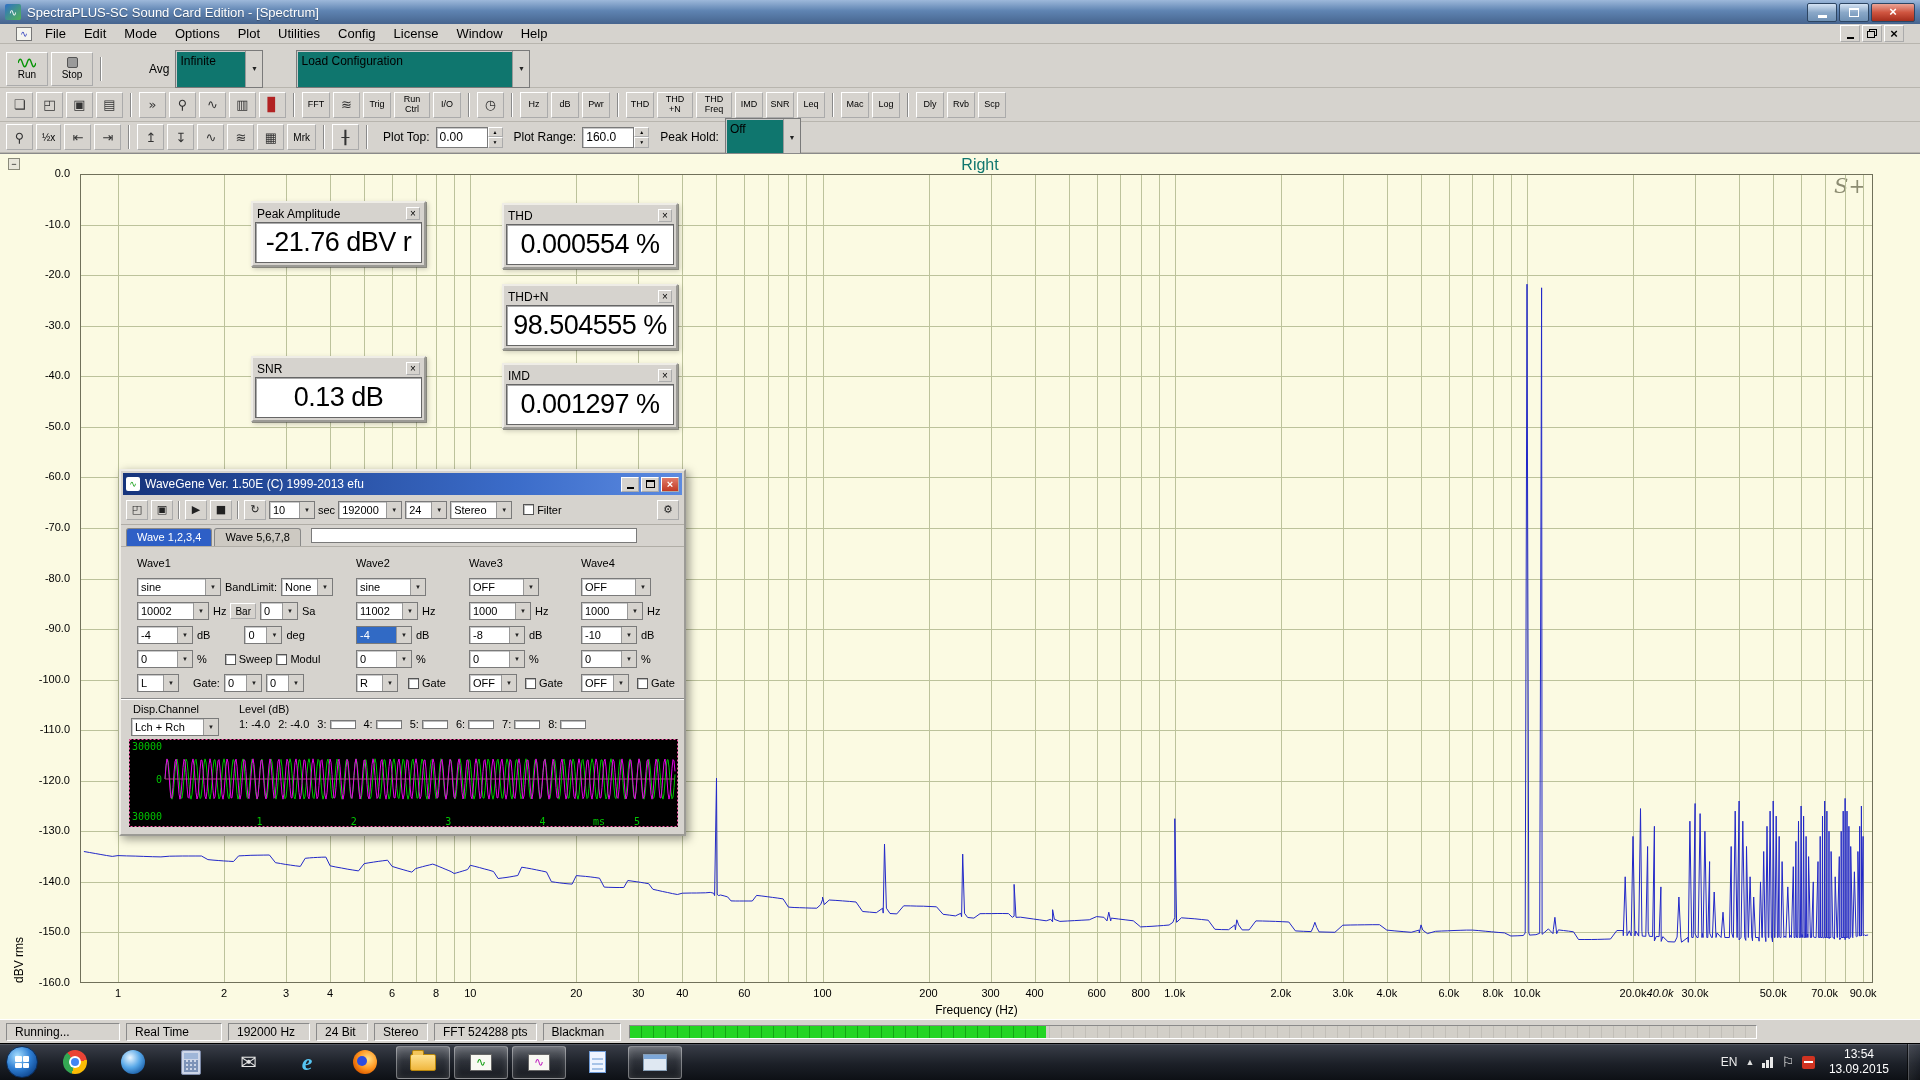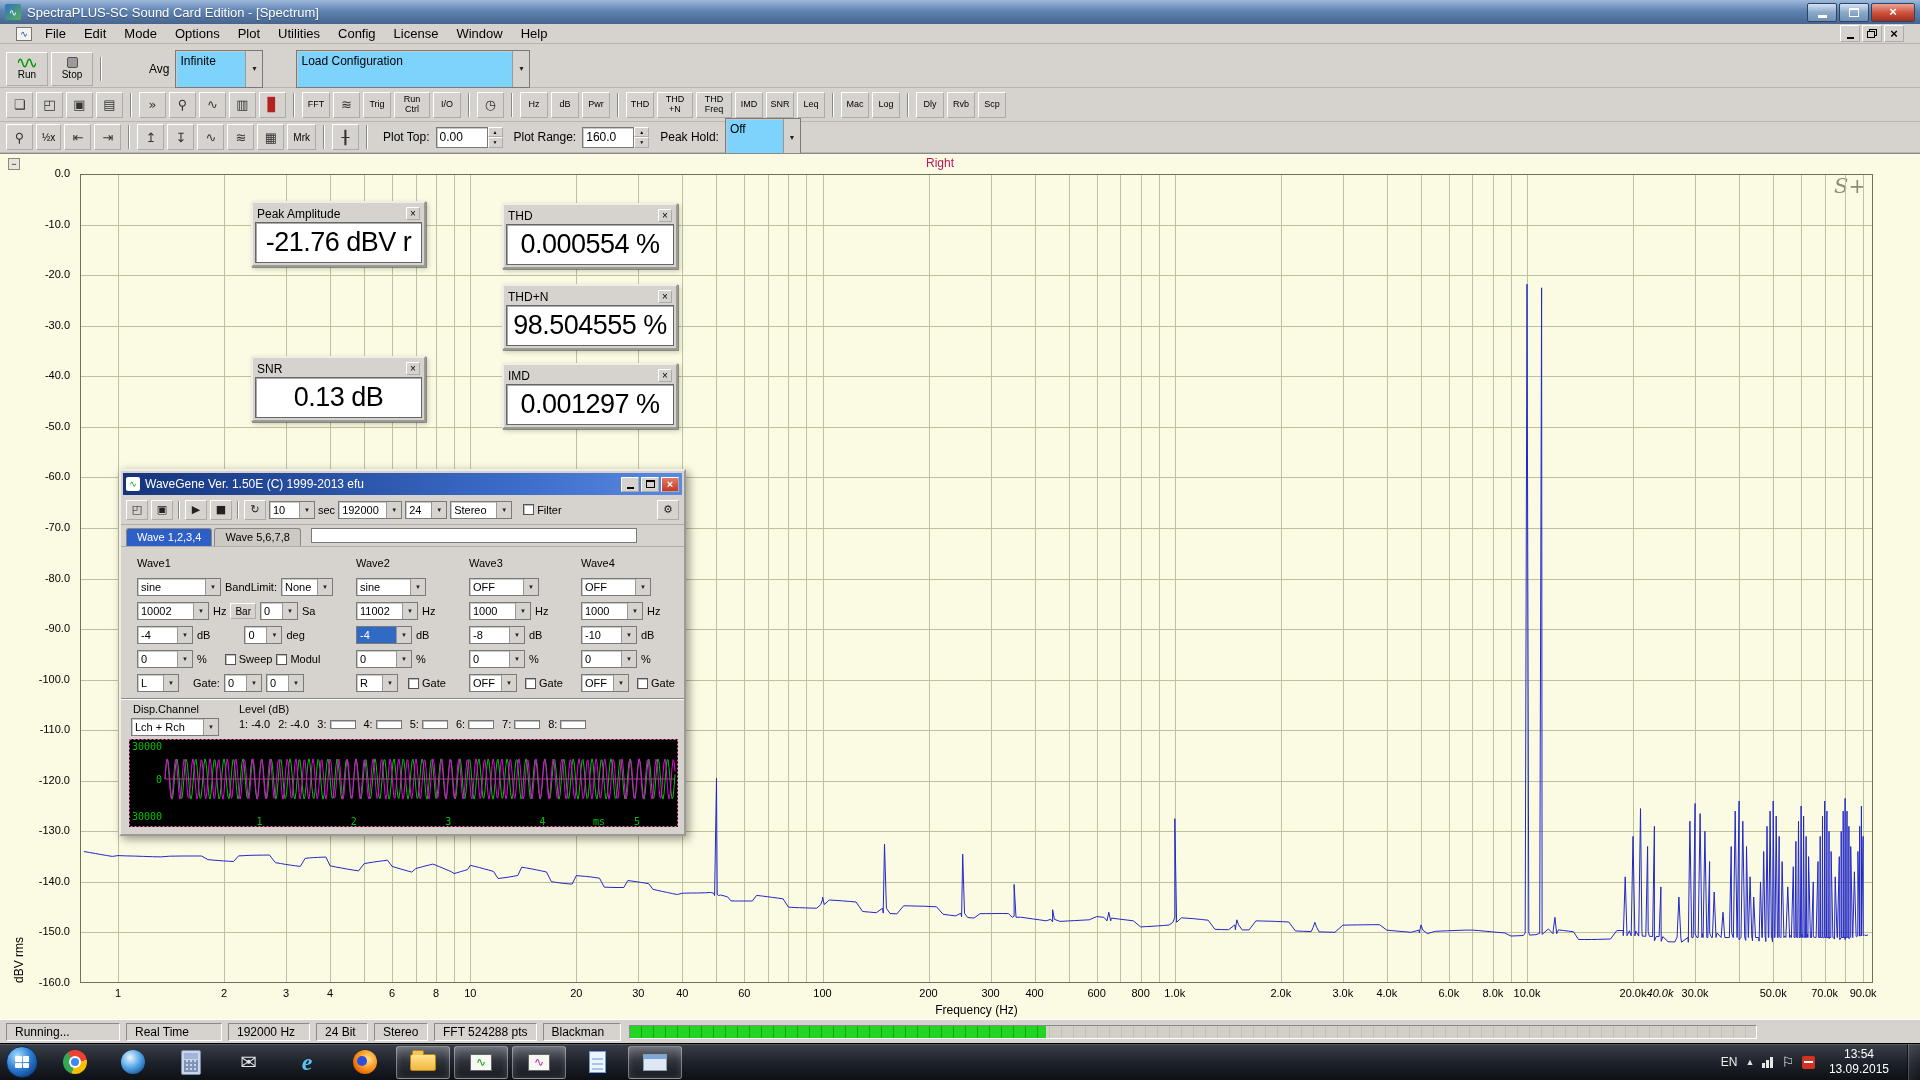--- a/index.html
+++ b/index.html
@@ -38,36 +38,36 @@
 #tb2{top:88px;height:34px}
 #tb3{top:122px;height:31px}
 .bigbtn{width:42px;height:34px;display:flex;flex-direction:column;align-items:center;justify-content:center;gap:1px;font-size:10px;font-family:"Liberation Sans",sans-serif;border:1px outset #fff;background:#d6d3ce}
 .stopico{width:11px;height:11px;background:#9a9a9a;border:1px solid #555;border-radius:2px}
 .sep{width:2px;height:24px;border-left:1px solid #8a8a8a;border-right:1px solid #fff;margin:0 4px}
 .tbtn{height:26px;border:1px outset #fff;background:#d6d3ce;display:inline-flex;align-items:center;justify-content:center;font-family:"DejaVu Sans",sans-serif}
 .tbtn.ico{width:27px;font-size:13px;color:#333}
 .tbtn.txt{min-width:28px;max-width:36px;padding:1px 2px;font-size:9px;line-height:1.05;text-align:center;white-space:normal;font-family:"Liberation Sans",sans-serif}
 .tbtn.small{padding:0 5px;font-size:10px;font-family:"Liberation Sans",sans-serif}
 .f-lbl{font-size:12px;margin:0 3px 0 8px;white-space:nowrap}
-.combo{display:inline-flex;height:38px;background:#7dd3fc;border:1px solid #7a7a7a;box-shadow:inset 1px 1px 0 #c9c9c9}
+.combo{display:inline-flex;height:38px;background:#0f766e;border:1px solid #7a7a7a;box-shadow:inset 1px 1px 0 #c9c9c9}
 .combo .cf{flex:1;font-size:12px;padding:3px 4px;white-space:nowrap;overflow:hidden}
 .combo .ca{width:17px;background:#d6d3ce;border-left:1px solid #999;display:flex;align-items:center;justify-content:center}
 .combo .ca::after{content:"▼";font-size:7px;color:#222}
 .numbox{display:inline-flex;align-items:center}
 .num-field{width:52px;height:21px;border:1px solid #7a7a7a;box-shadow:inset 1px 1px 0 #c9c9c9;font-size:12px;padding:0 3px;font-family:"Liberation Sans",sans-serif}
 .spin{display:inline-flex;flex-direction:column;width:15px;height:21px}
 .spin b{flex:1;background:#d6d3ce;border:1px outset #fff;font-size:6px;display:flex;align-items:center;justify-content:center}
 .spin b.up::after{content:"▲";font-size:5px}
 .spin b.dn::after{content:"▼";font-size:5px}
 
 
 #client{position:absolute;left:0;top:153px;width:1920px;height:866px;background:#fbfae2;border-top:1px solid #8a8a8a;overflow:hidden}
 #collapse-box{position:absolute;left:8px;top:4px;width:12px;height:12px;border:1px solid #8a8a7a;background:#e8e6da;font-size:9px;line-height:10px;text-align:center}
 #collapse-box::after{content:"−"}
-#plot-title{position:absolute;left:940px;top:2px;transform:translateX(-50%);font-size:12px;color:#be185d}
+#plot-title{position:absolute;left:980px;top:2px;transform:translateX(-50%);font-size:16px;color:#0f766e}
 #watermark{position:absolute;left:1834px;top:20px;font-family:"DejaVu Serif",serif;font-style:italic;font-size:21px;color:#8c8c72}
 #plotsvg{position:absolute;left:80px;top:20px}
 #yticks{position:absolute;left:0;top:20px;width:76px;height:809px}
 .ytick{position:absolute;right:6px;font-size:11px;color:#000;white-space:nowrap}
 #xticks{position:absolute;left:80px;top:833px;width:1793px;height:14px}
 .xtick{position:absolute;transform:translateX(-50%);font-size:11px;color:#000;white-space:nowrap}
 #xlabel{position:absolute;left:80px;top:849px;width:1793px;text-align:center;font-size:12px}
 #ylabel{position:absolute;left:12px;top:20px;height:809px;display:flex;align-items:center;writing-mode:vertical-rl;transform:rotate(180deg);font-size:12px}
 
 

